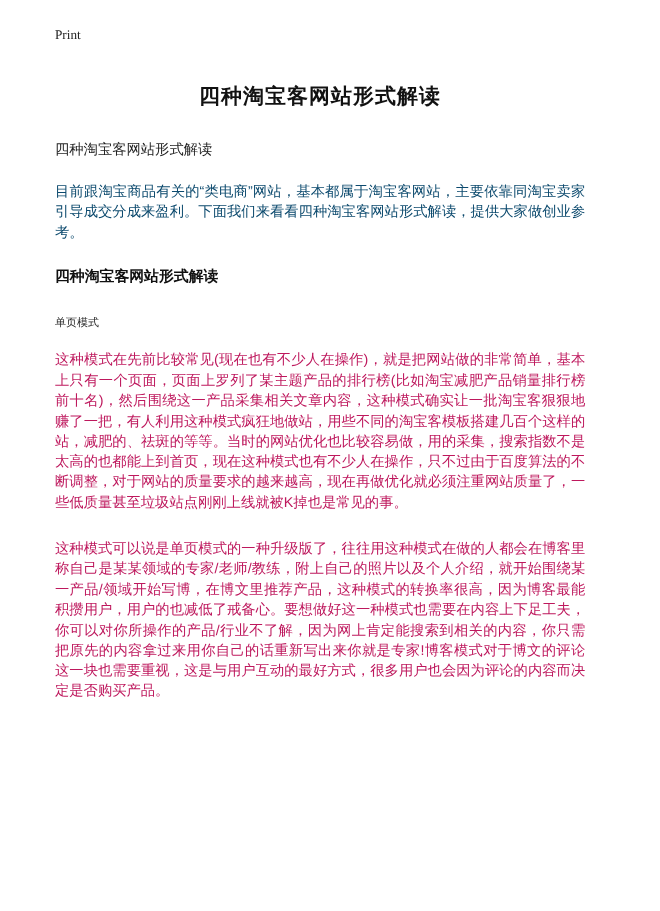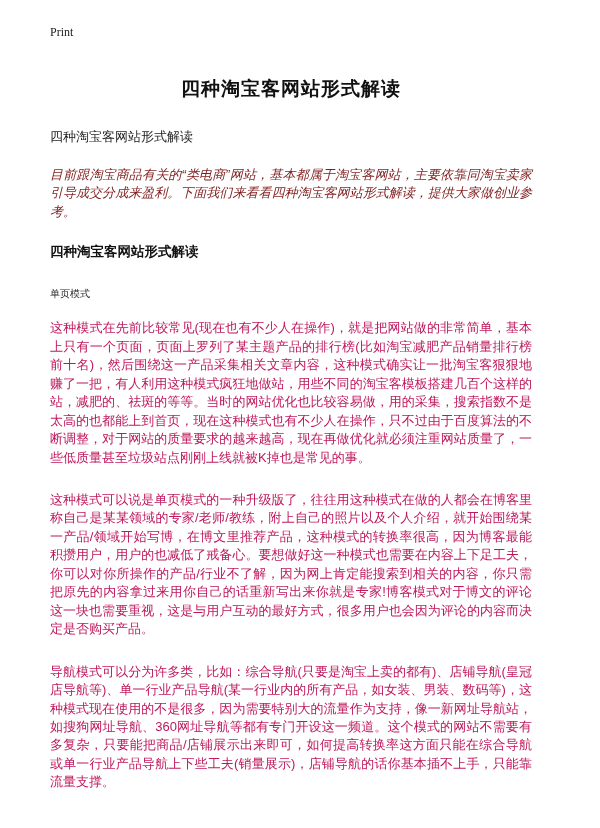--- a/index.html
+++ b/index.html
@@ -37,22 +37,21 @@
     font-size: 13px;
     font-weight: normal;
     margin: 0 0 20px 0;
     color: #1f1f1f;
   }
   .para {
     font-size: 13px;
     line-height: 1.42;
     margin: 0 0 22px 0;
     text-align: justify;
-    color: #7f1d1d;
-    font-style: italic;
+    color: #0c4a6e;
   }
   .main-heading {
     font-size: 13.5px;
     font-weight: bold;
     margin: 0 0 26px 0;
     color: #111111;
   }
   .section-heading {
     font-size: 10px;
     font-weight: normal;
@@ -83,15 +82,14 @@
   <h2 class="main-heading">四种淘宝客网站形式解读</h2>
 
   <h3 class="section-heading">单页模式</h3>
 
   <p class="section-body">这种模式在先前比较常见(现在也有不少人在操作)，就是把网站做的非常简单，基本上只有一个页面，页面上罗列了某主题产品的排行榜(比如淘宝减肥产品销量排行榜前十名)，然后围绕这一产品采集相关文章内容，这种模式确实让一批淘宝客狠狠地赚了一把，有人利用这种模式疯狂地做站，用些不同的淘宝客模板搭建几百个这样的站，减肥的、祛斑的等等。当时的网站优化也比较容易做，用的采集，搜索指数不是太高的也都能上到首页，现在这种模式也有不少人在操作，只不过由于百度算法的不断调整，对于网站的质量要求的越来越高，现在再做优化就必须注重网站质量了，一些低质量甚至垃圾站点刚刚上线就被K掉也是常见的事。</p>
 
 
   <p class="section-body">这种模式可以说是单页模式的一种升级版了，往往用这种模式在做的人都会在博客里称自己是某某领域的专家/老师/教练，附上自己的照片以及个人介绍，就开始围绕某一产品/领域开始写博，在博文里推荐产品，这种模式的转换率很高，因为博客最能积攒用户，用户的也减低了戒备心。要想做好这一种模式也需要在内容上下足工夫，你可以对你所操作的产品/行业不了解，因为网上肯定能搜索到相关的内容，你只需把原先的内容拿过来用你自己的话重新写出来你就是专家!博客模式对于博文的评论这一块也需要重视，这是与用户互动的最好方式，很多用户也会因为评论的内容而决定是否购买产品。</p>
 
 
-  <p class="section-body">导航模式可以分为许多类，比如：综合导航(只要是淘宝上卖的都有)、店铺导航(皇冠店导航等)、单一行业产品导航(某一行业内的所有产品，如女装、男装、数码等)，这种模式现在使用的不是很多，因为需要特别大的流量作为支持，像一新网址导航站，如搜狗网址导航、360网址导航等都有专门开设这一频道。这个模式的网站不需要有多复杂，只要能把商品/店铺展示出来即可，如何提高转换率这方面只能在综合导航或单一行业产品导航上下些工夫(销量展示)，店铺导航的话你基本插不上手，只能靠流量支撑。</p>
 
 </div>
 
 </body></html>

